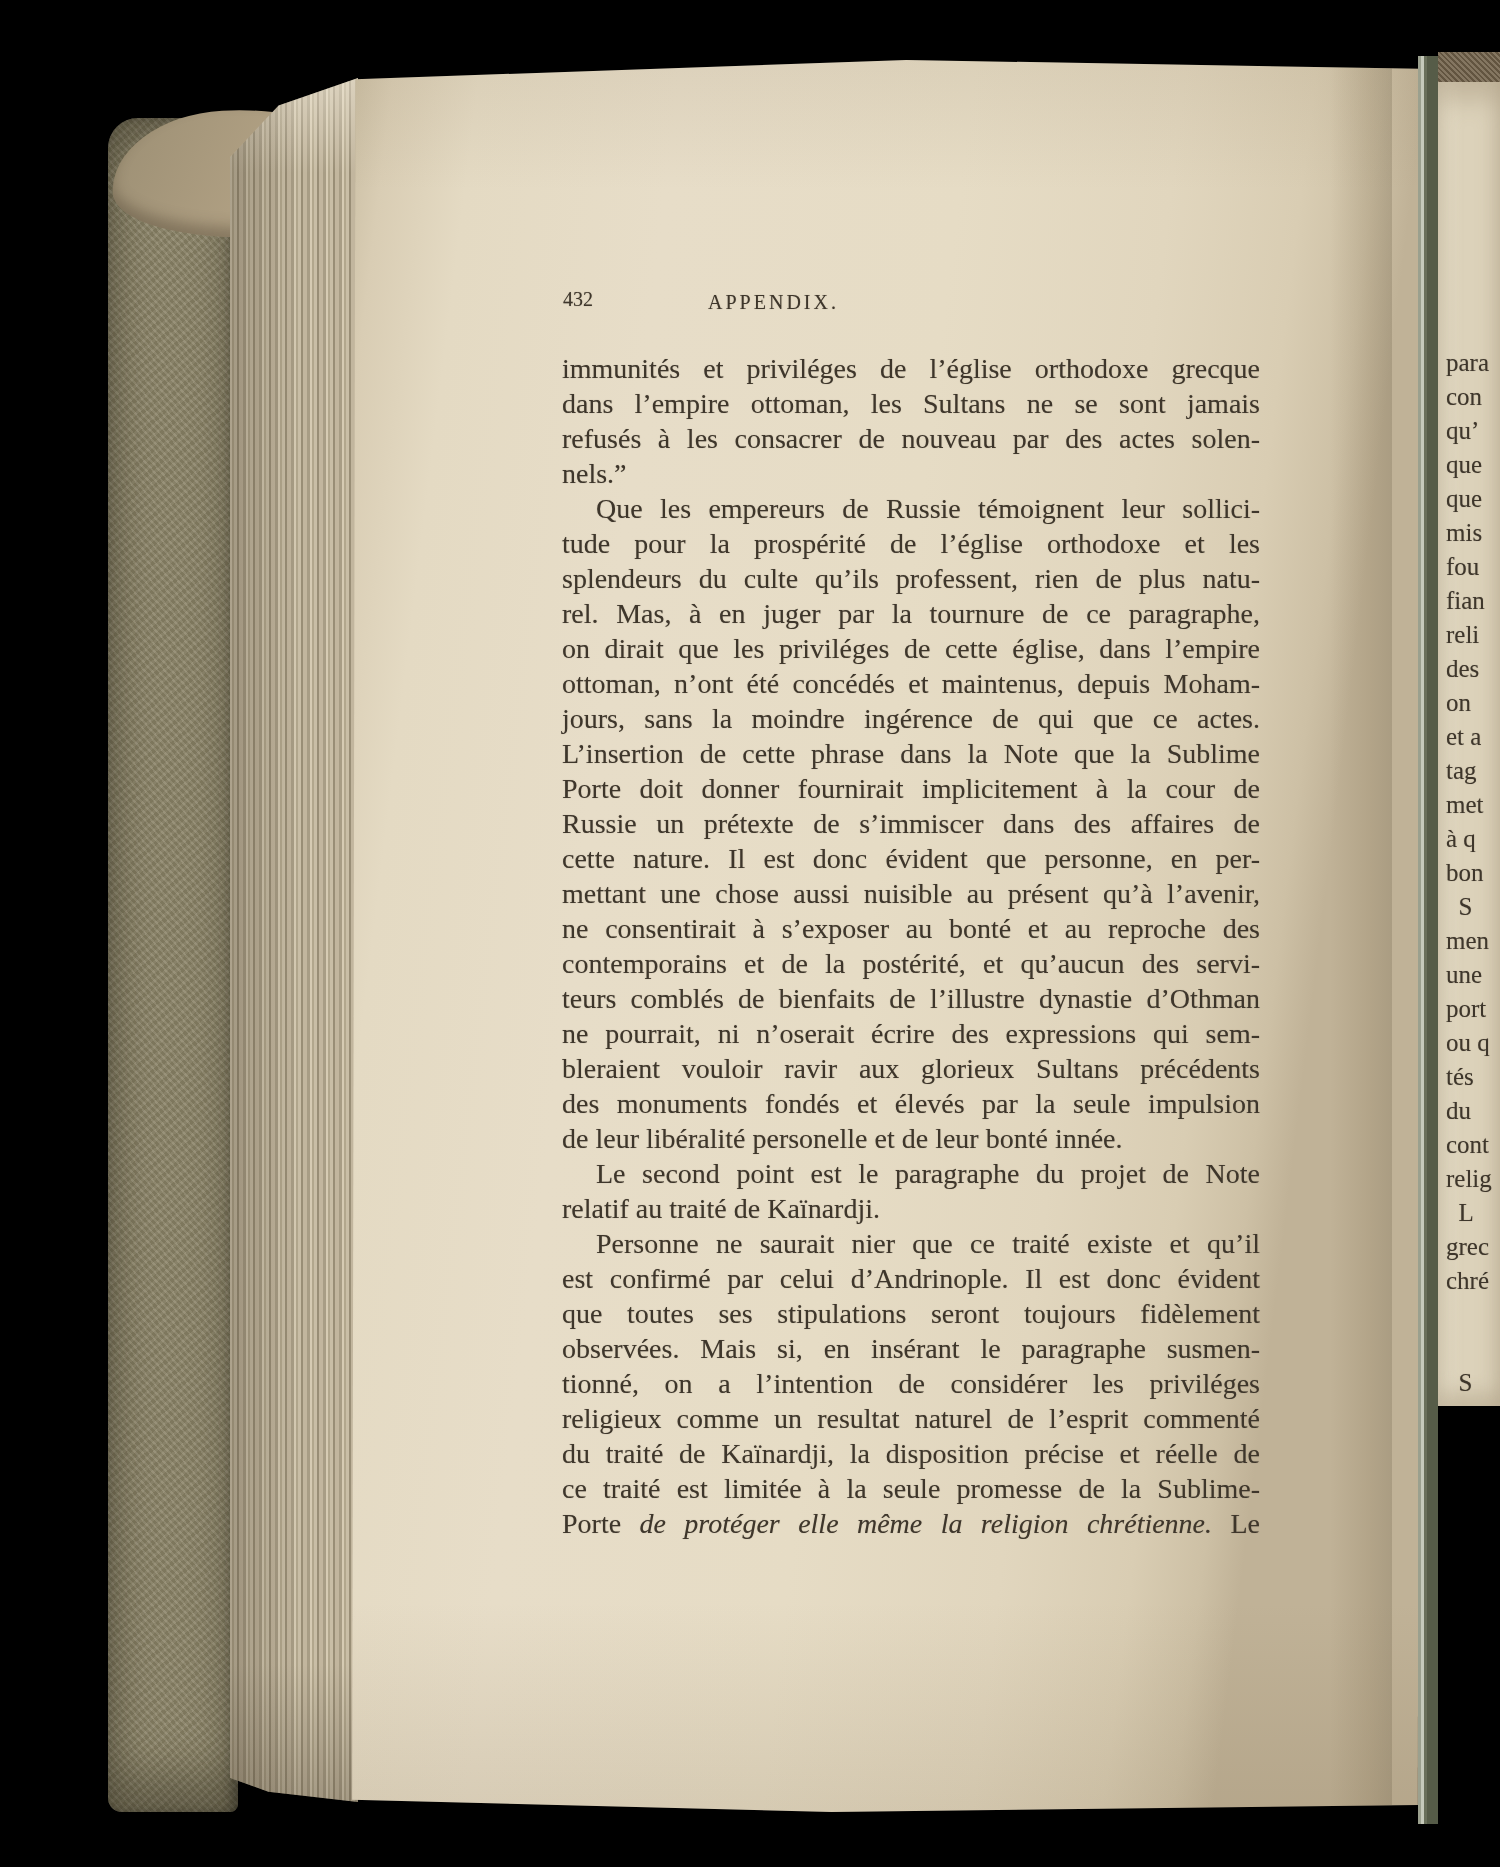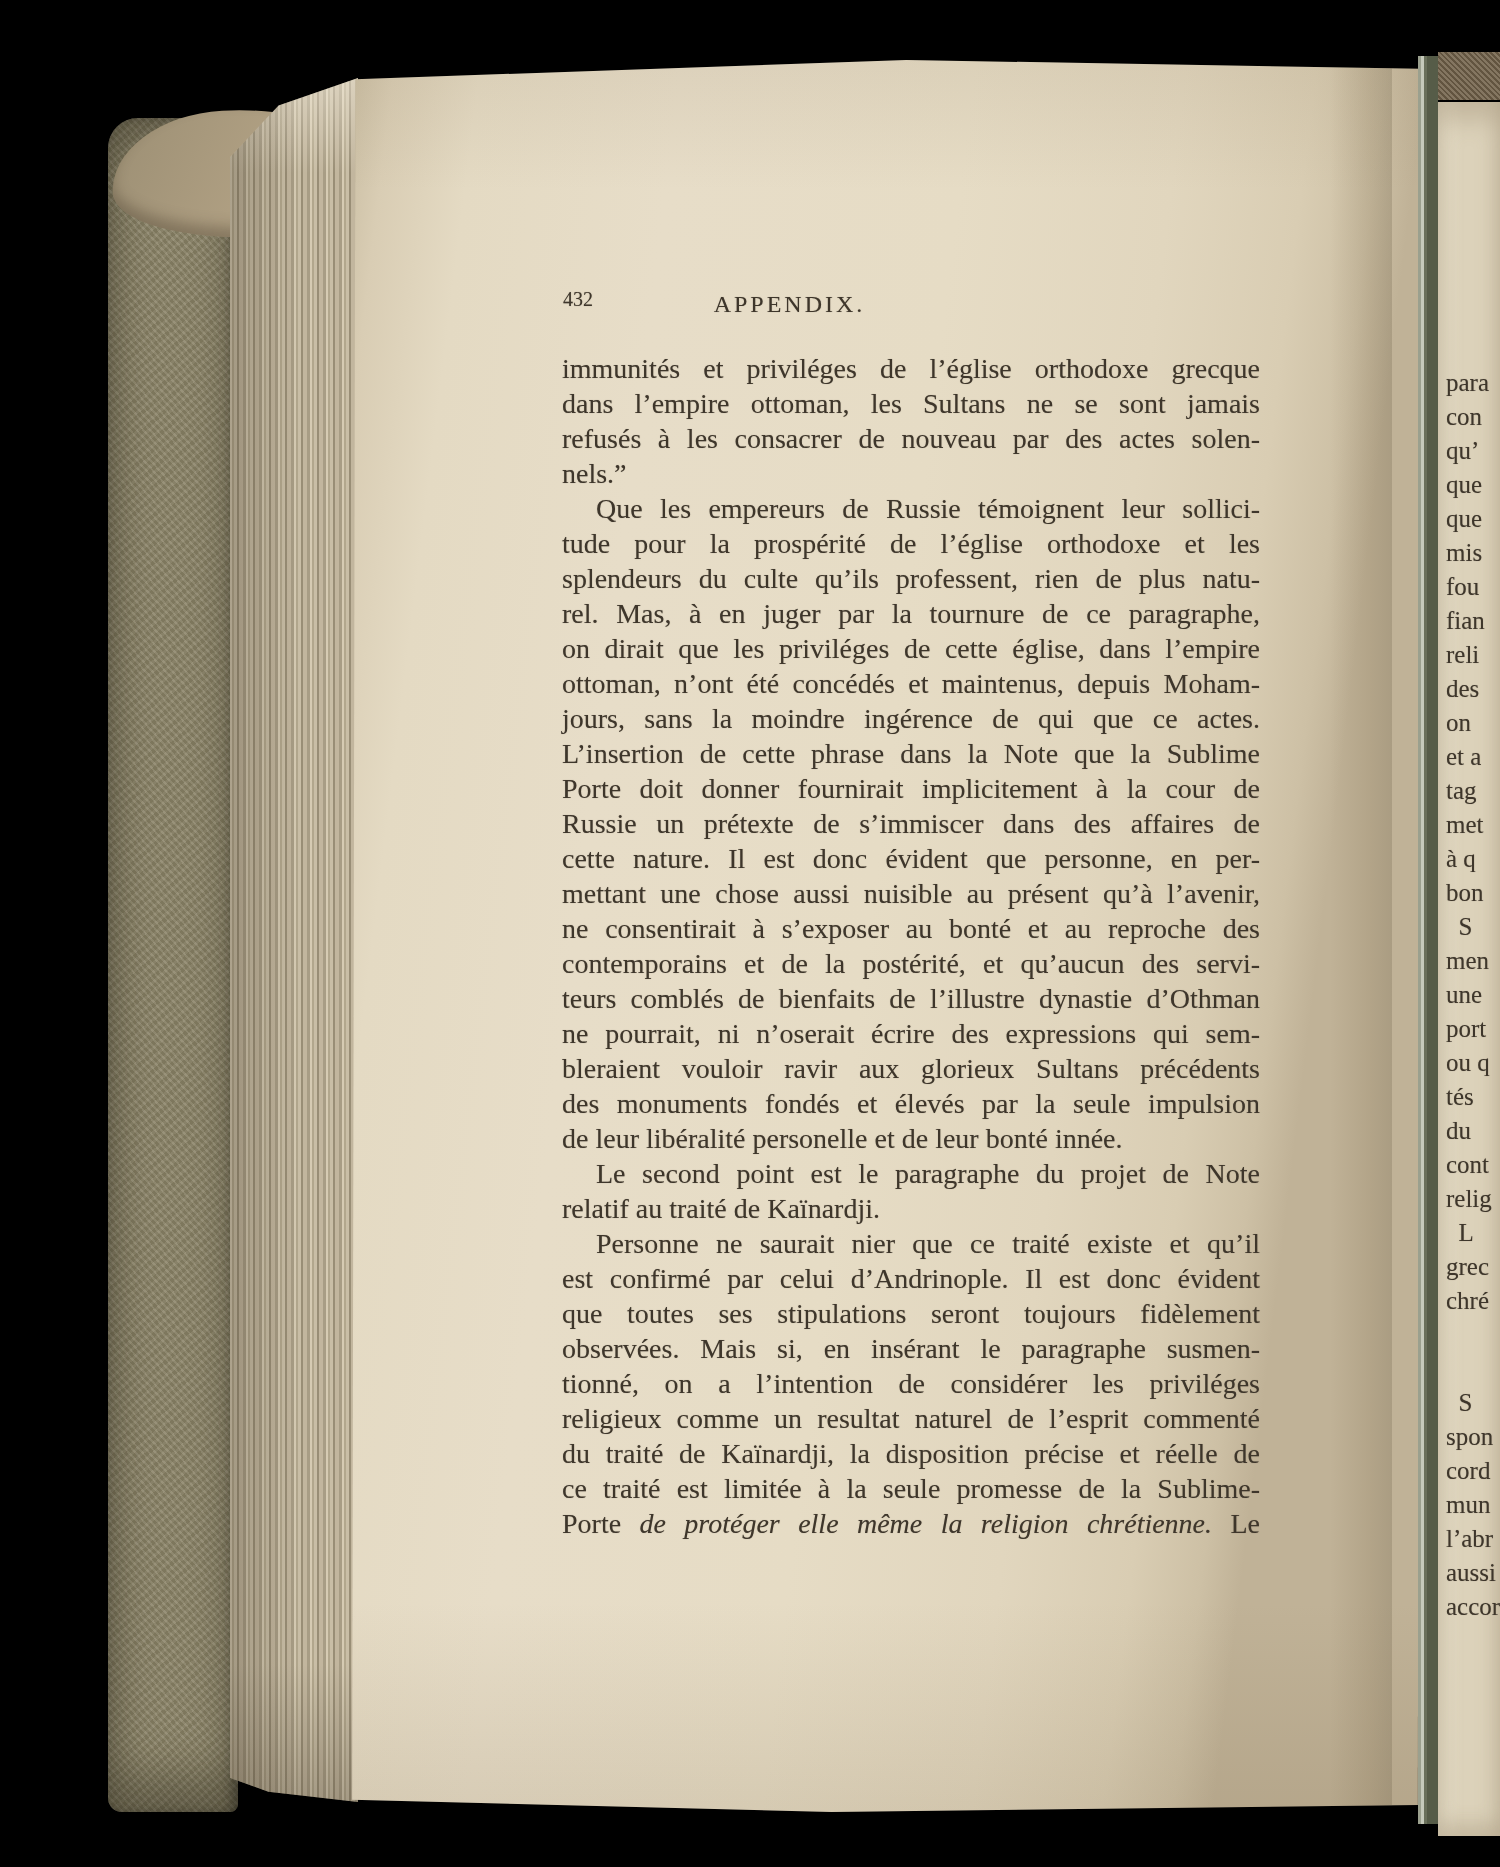--- a/index.html
+++ b/index.html
@@ -48,22 +48,22 @@
   }
   .crease{
     position:absolute;right:28px;top:0;width:62px;height:100%;
     background:linear-gradient(to right,rgba(0,0,0,0),rgba(125,108,78,.20) 65%,rgba(92,80,56,.22));
   }
   .page-number{
     position:absolute;left:213px;top:228px;font-size:20px;
     color:var(--ink,#3e362b);text-shadow:0 0 1px rgba(62,54,43,.40);
   }
   .running-header{
-    position:absolute;left:352px;top:231px;width:175px;text-align:center;
-    font-size:24px;letter-spacing:3px;color:var(--ink,#3e362b);
+    position:absolute;left:336px;top:231px;width:175px;text-align:center;
+    font-size:20px;letter-spacing:3px;color:var(--ink,#3e362b);
     text-shadow:0 0 1px rgba(62,54,43,.40);
   }
   .main-text{
     position:absolute;left:212px;top:291px;width:698px;
     font-size:28px;color:var(--ink,#3e362b);
     text-shadow:0 0 1px rgba(62,54,43,.35);
   }
   .line{height:35px;line-height:35px;text-align:justify;text-align-last:justify;}
   .line.noj{text-align-last:left;}
   .line.ind{text-indent:34px;}
@@ -73,21 +73,21 @@
     position:absolute;left:1418px;top:56px;width:20px;height:1768px;
     background:linear-gradient(90deg,#9ba08e 0 3px,var(--gutter-light,#c6cabb) 3px 6px,#6a705b 6px 9px,var(--gutter-dark,#565c48) 9px 20px);
   }
   
   .cover-right{
     position:absolute;left:1438px;top:52px;width:62px;height:48px;
     background-color:var(--cover-top-brown,#73634b);
     background-image:repeating-linear-gradient(45deg,rgba(255,255,255,.12) 0 2px,rgba(0,0,0,.15) 2px 4px);
   }
   .next-page{
-    position:absolute;left:1438px;top:102px;width:62px;height:1734px;
+    position:absolute;left:1438px;top:82px;width:62px;height:1324px;
     background:linear-gradient(to right,#e8e0ca,#dcd2ba 25px);
     box-shadow:inset 0 18px 25px rgba(120,100,70,.25),inset 0 -14px 18px rgba(120,100,70,.20);
     overflow:hidden;
   }
   .next-text{
     position:absolute;left:8px;top:264px;font-size:25px;line-height:34px;
     color:var(--ink,#3e362b);white-space:pre;
     text-shadow:0 0 1px rgba(62,54,43,.35);
   }
   .frag{height:34px;}

